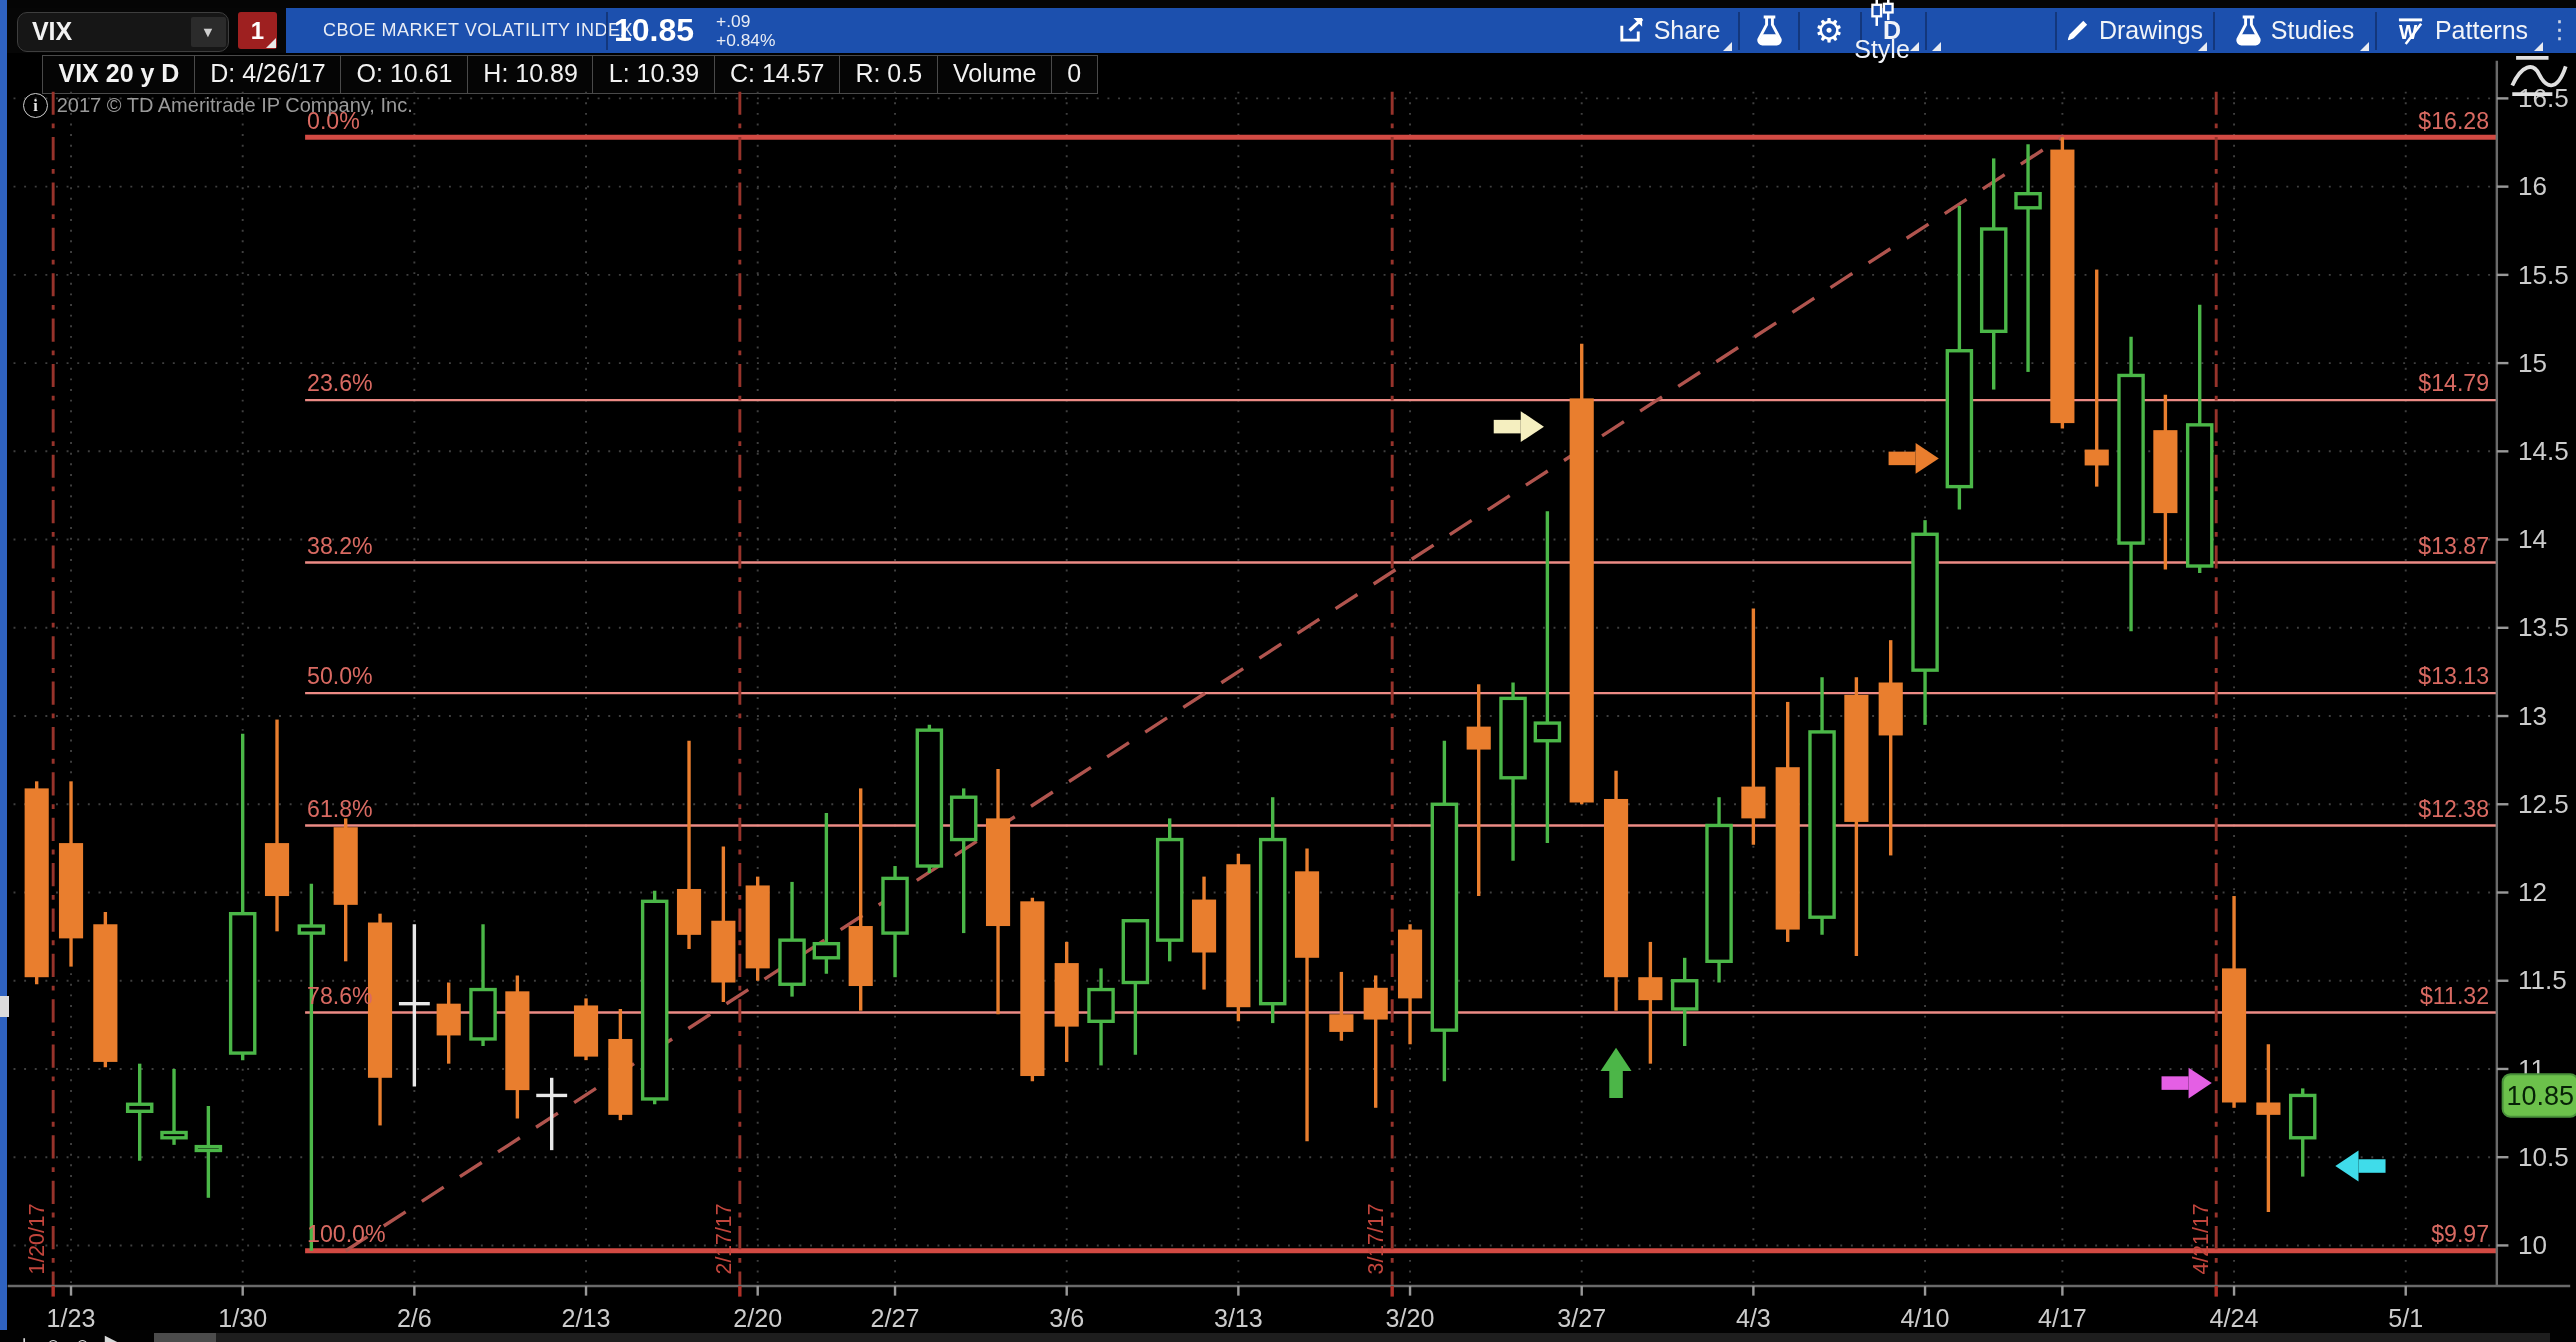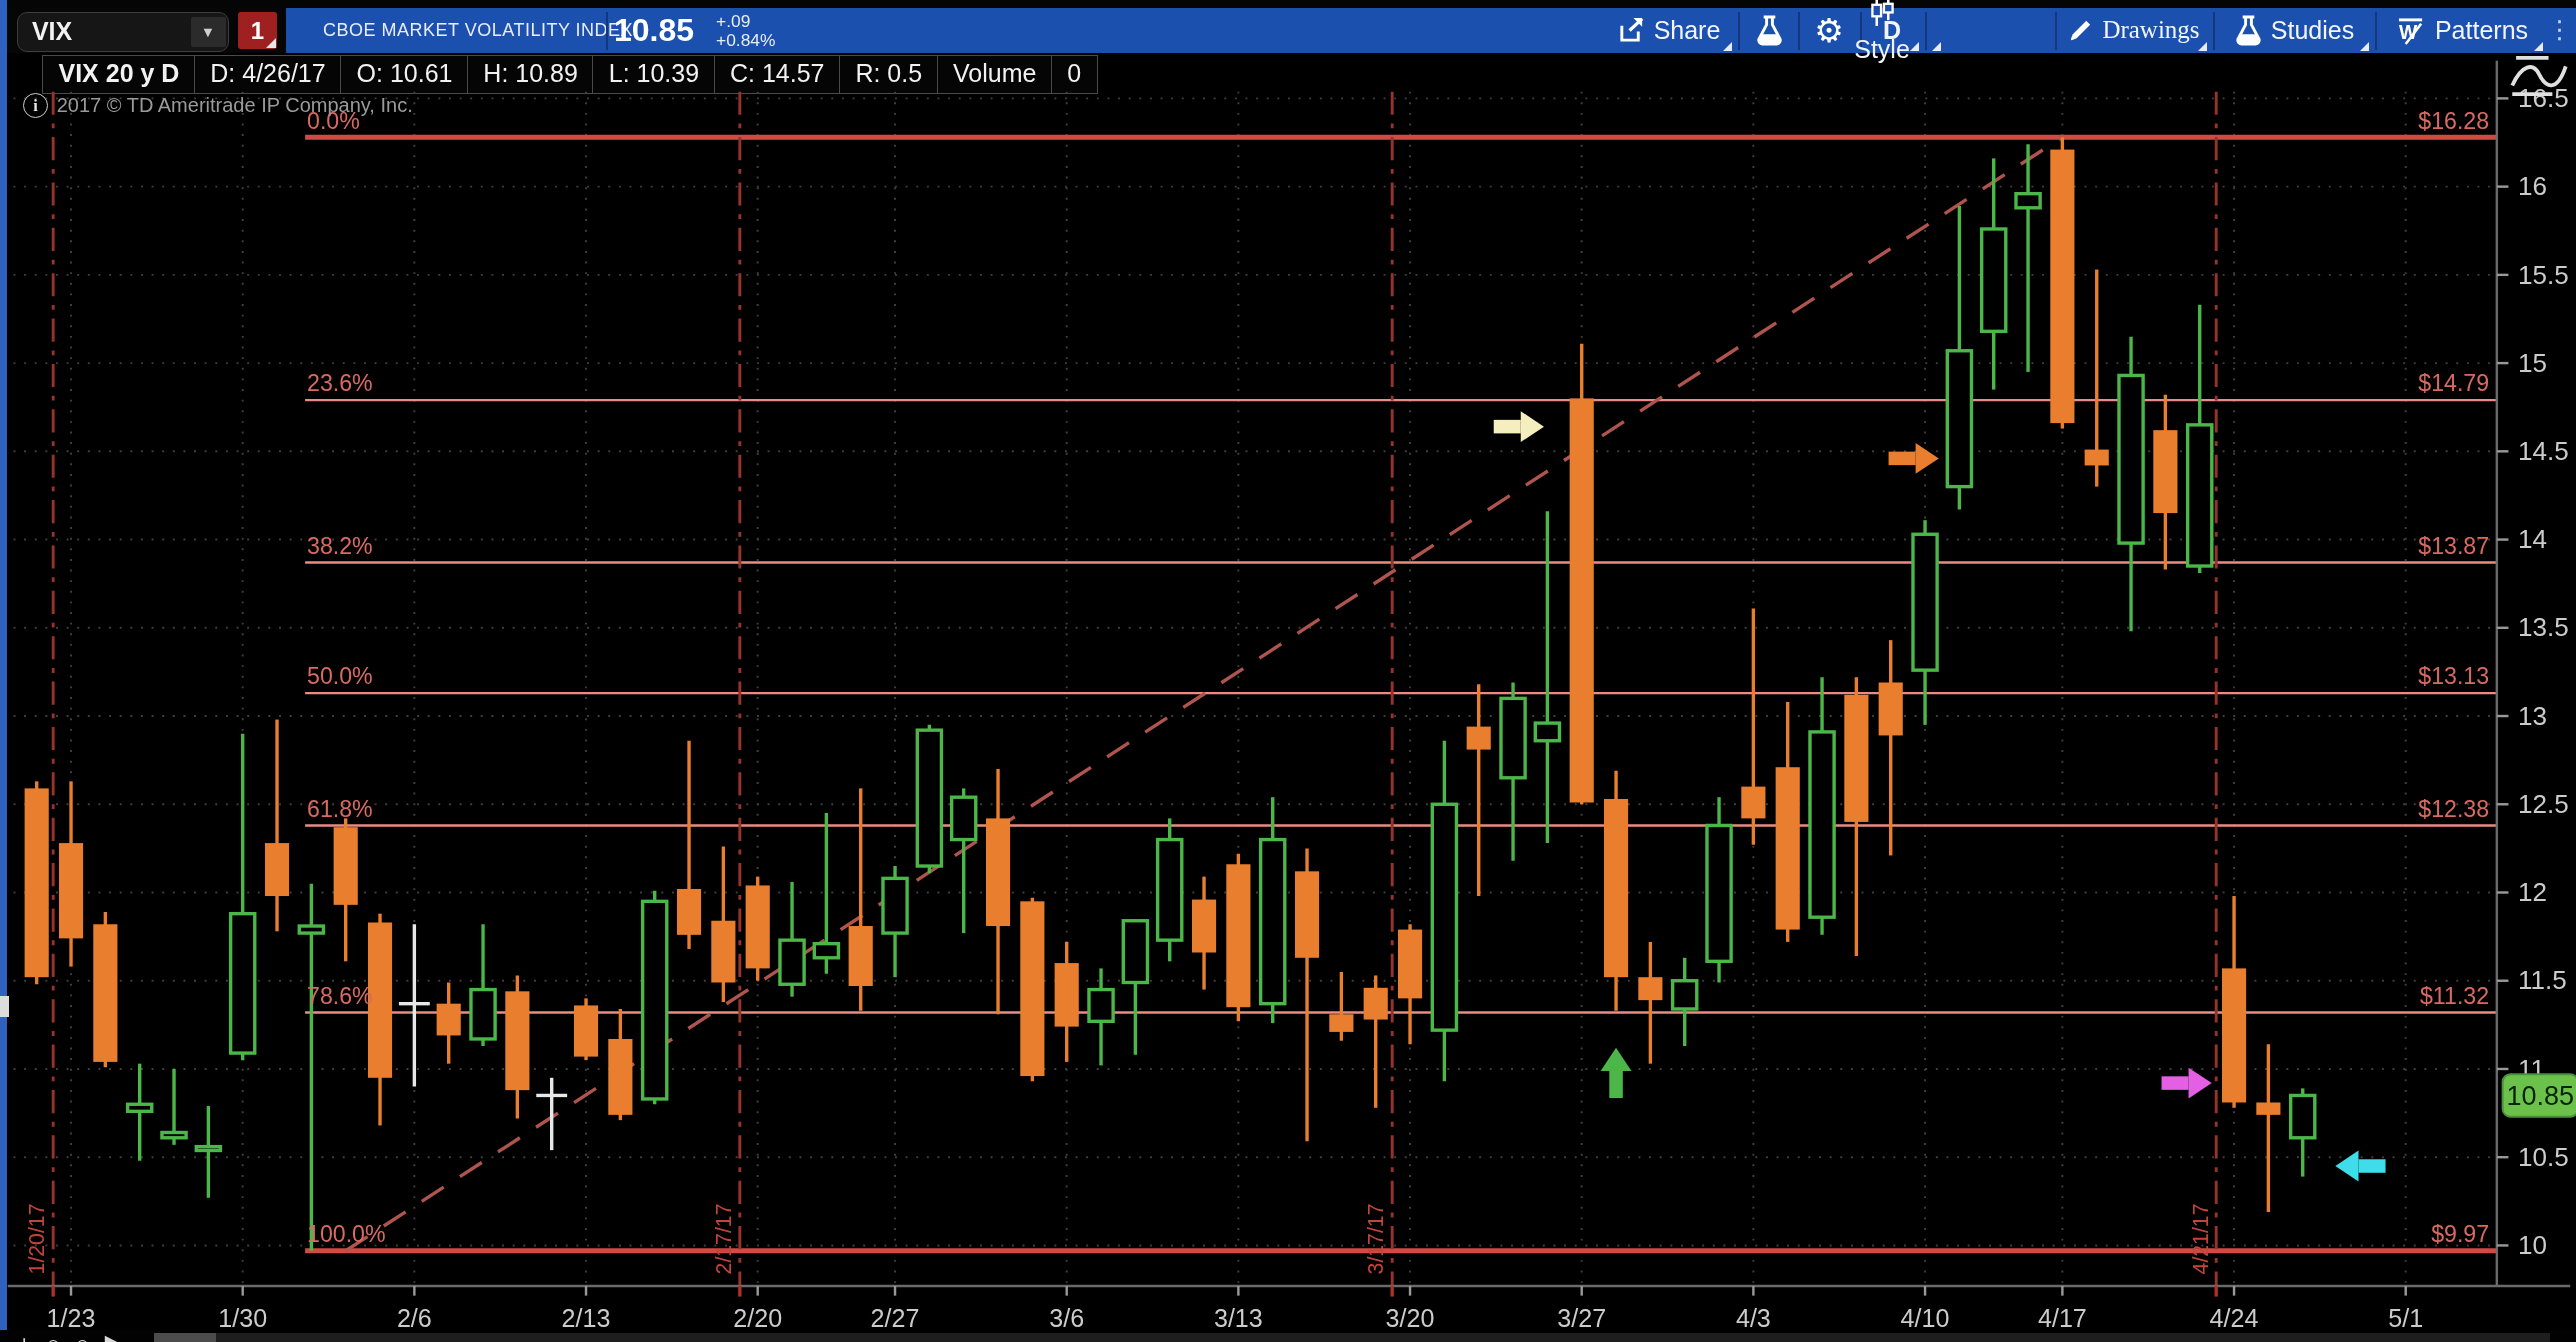--- a/index.html
+++ b/index.html
@@ -120,21 +120,21 @@
             <rect x="2.5" y="9" width="9" height="12" fill="#1c50ae" stroke="#fff" stroke-width="2.4"></rect>
             <line x1="19" y1="3" x2="19" y2="25" stroke="#fff" stroke-width="2.6"></line>
             <rect x="14.5" y="8" width="9" height="9" fill="#1c50ae" stroke="#fff" stroke-width="2.4"></rect>
           </svg>
       </span>
       <span>Style</span>
       <span class="cnr"></span>
     </div>
     <div class="t-div" style="left:2055px"></div>
 
-    <div class="tbtn" style="left:2058px;width:151px;font-family:Liberation Serif, serif;">
+    <div class="tbtn" style="left:2058px;width:151px;">
       <span class="ticon">
         <svg width="27" height="27" viewBox="0 0 28 28">
             <path d="M4 24 L6 18 L20 4 L24 8 L10 22 z" fill="#fff"></path>
             <path d="M4 24 l5-1.4 -3.6-3.6 z" fill="#fff"></path>
           </svg>
       </span>
       <span>Drawings</span>
       <span class="cnr"></span>
     </div>
     <div class="t-div" style="left:2213px"></div>

